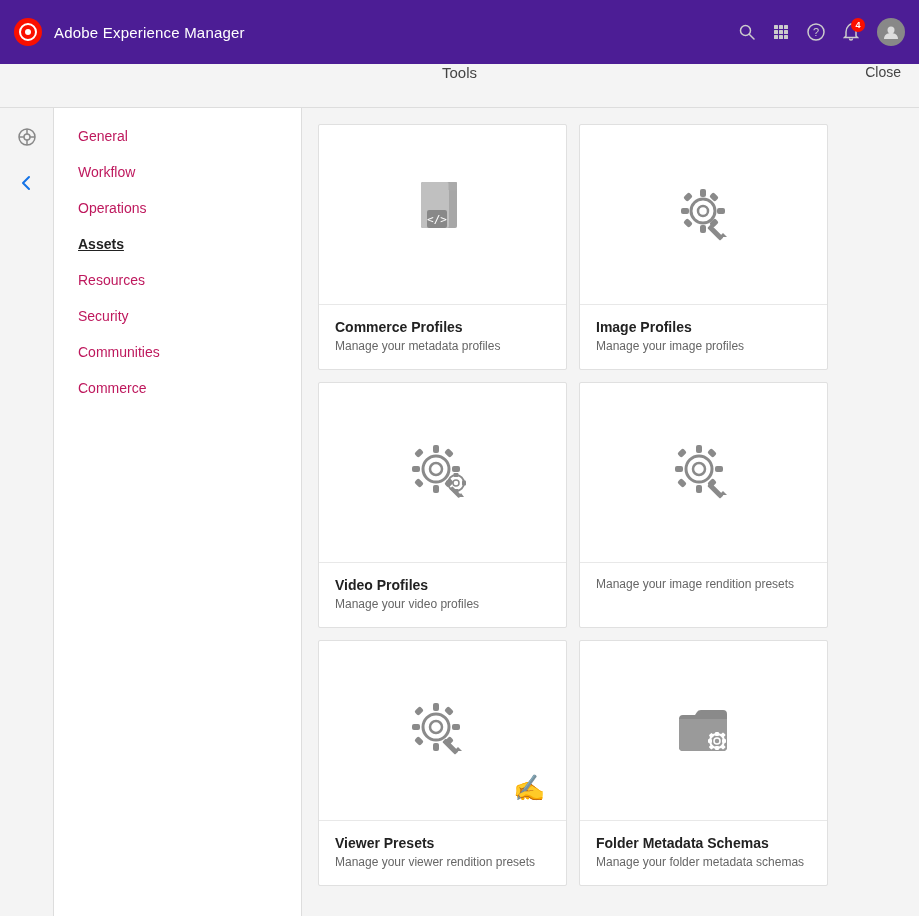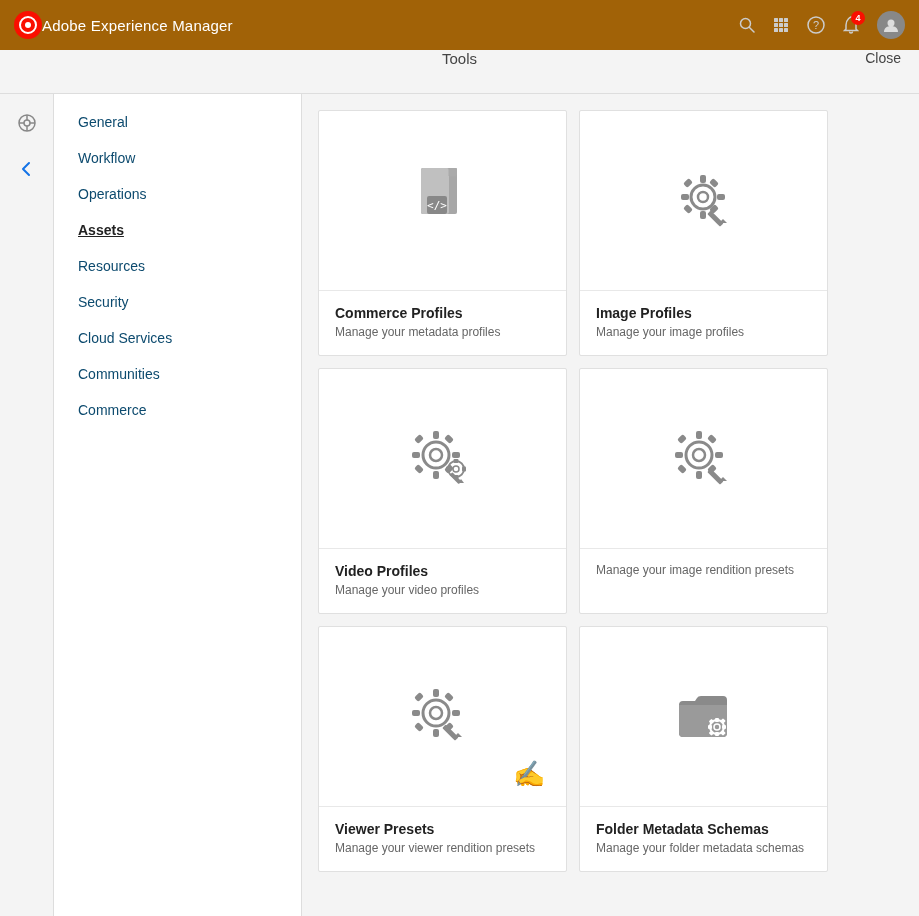--- a/index.html
+++ b/index.html
@@ -1,25 +1,25 @@
 <!DOCTYPE html>
 <html><head>
   <meta charset="utf-8">
   <style>
     * { box-sizing: border-box; margin: 0; padding: 0; }
     body { font-family: 'Adobe Clean', Adobe Clean, Helvetica Neue, Helvetica, Arial, sans-serif; background: #f4f4f4; width: 919px; height: 916px; overflow: hidden; }
 
     
     .top-nav {
-      background: #a16207;
-      height: 50px;
+      background: #4c1d95;
+      height: 64px;
       display: flex;
       align-items: center;
       padding: 0 14px;
-      gap: 0;
+      gap: 12px;
       color: #ccc;
       position: relative;
     }
     .aem-logo {
       width: 28px; height: 28px;
       background: #fa0f00;
       border-radius: 50%;
       display: flex; align-items: center; justify-content: center;
       flex-shrink: 0;
     }
@@ -126,21 +126,21 @@
     
     .sidebar-nav {
       width: 248px;
       background: #fff;
       border-right: 1px solid #ddd;
       padding: 10px 0;
     }
     .sidebar-nav-item {
       padding: 10px 24px;
       font-size: 14px;
-      color: #0c4a6e;
+      color: #be185d;
       cursor: pointer;
       border-bottom: none;
     }
     .sidebar-nav-item.active {
       font-weight: 600;
       color: #222;
       text-decoration: underline;
     }
 
     
@@ -273,21 +273,20 @@
     </div>
   </div>
 
   <div class="sidebar-nav">
     <div class="sidebar-nav-item">General</div>
     <div class="sidebar-nav-item">Workflow</div>
     <div class="sidebar-nav-item">Operations</div>
     <div class="sidebar-nav-item active">Assets</div>
     <div class="sidebar-nav-item">Resources</div>
     <div class="sidebar-nav-item">Security</div>
-    <div class="sidebar-nav-item">Cloud Services</div>
     <div class="sidebar-nav-item">Communities</div>
     <div class="sidebar-nav-item">Commerce</div>
   </div>
 
   <div class="content-area">
     <div class="card-grid">
 
       <div class="card">
         <div class="card-icon-area">
           <svg width="60" height="70" viewBox="0 0 60 70" fill="none">

